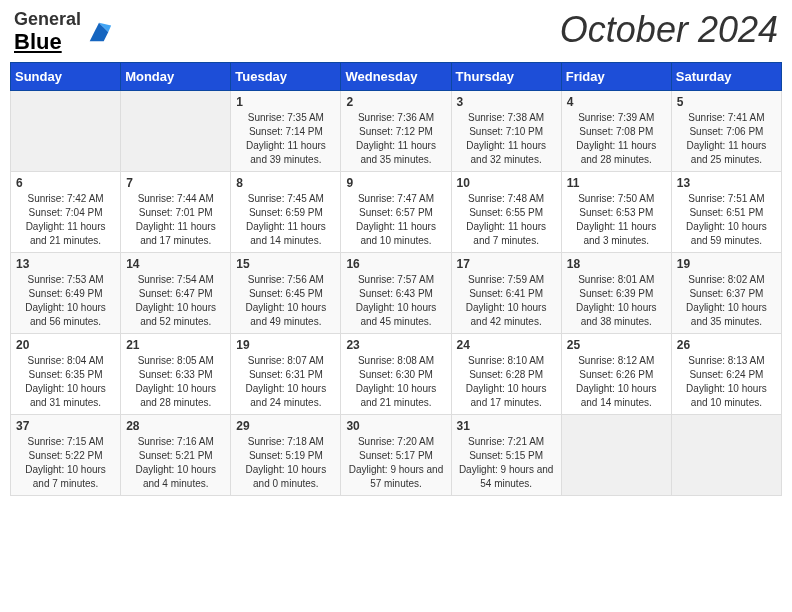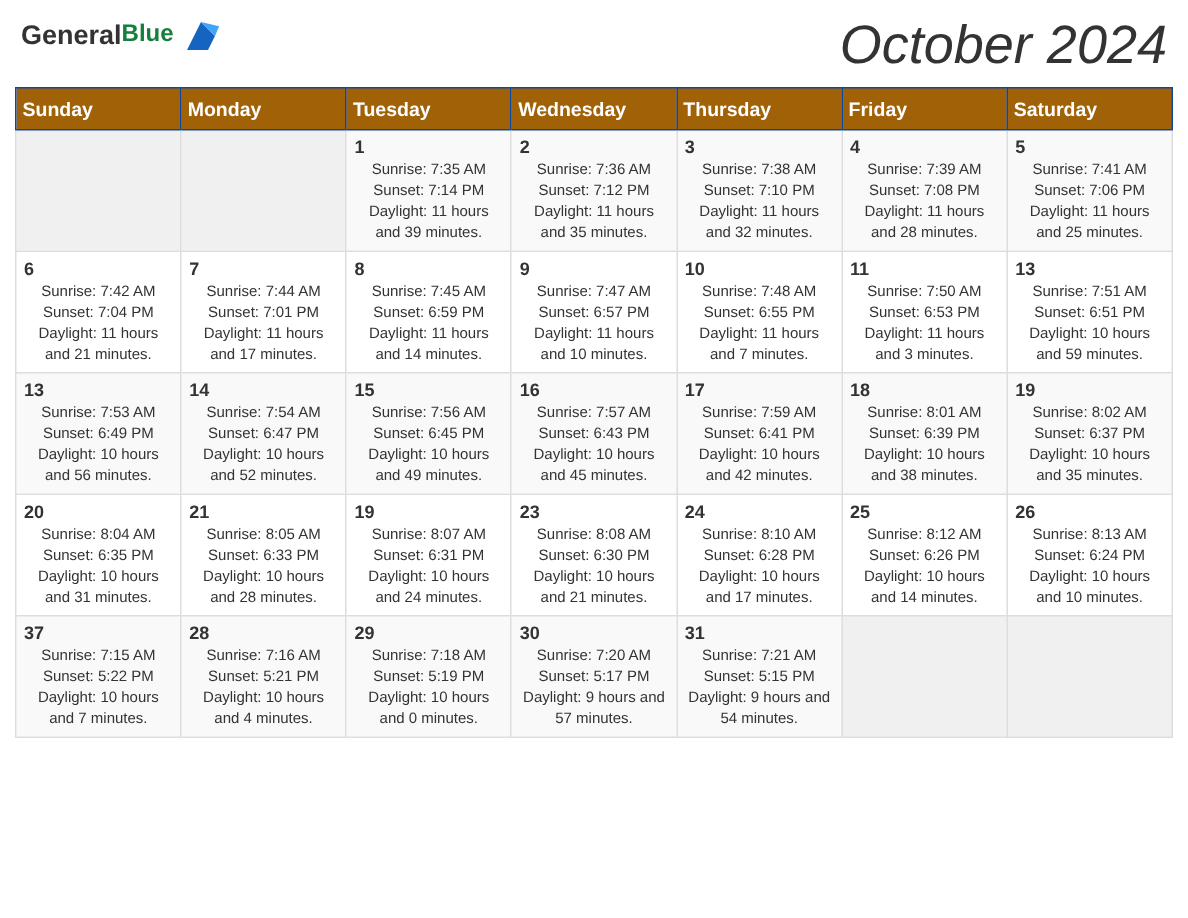--- a/index.html
+++ b/index.html
@@ -17,32 +17,33 @@
       margin-bottom: 8px;
       padding: 0 4px;
     }
     .logo {
       display: flex;
       align-items: center;
       gap: 2px;
     }
     .logo-text {
       display: flex;
-      flex-direction: row;
+      flex-direction: column;
       line-height: 1.1;
     }
     .logo-general {
       font-size: 18px;
       font-weight: bold;
       color: #333;
     }
     .logo-blue {
-      font-size: 16px;
-      font-weight: bold;
-      color: #15803d;
+      font-size: 22px;
+      font-weight: bold;
+      color: #000000;
+      text-decoration: underline;
     }
     .logo-icon {
       width: 28px;
       height: 28px;
       margin-left: 2px;
     }
     .title-block {
       text-align: right;
       font-style: italic;
     }
@@ -55,21 +56,21 @@
     .location-title {
       font-size: 14px;
       color: #555;
     }
     table {
       width: 100%;
       border-collapse: collapse;
       table-layout: fixed;
     }
     thead tr th {
-      background-color: #a16207;
+      background-color: #1d4ed8;
       color: #fff;
       font-size: 13px;
       font-weight: bold;
       padding: 6px 4px;
       text-align: left;
       border: 1px solid #0d47a1;
     }
     tbody tr td {
       border: 1px solid #ddd;
       vertical-align: top;

